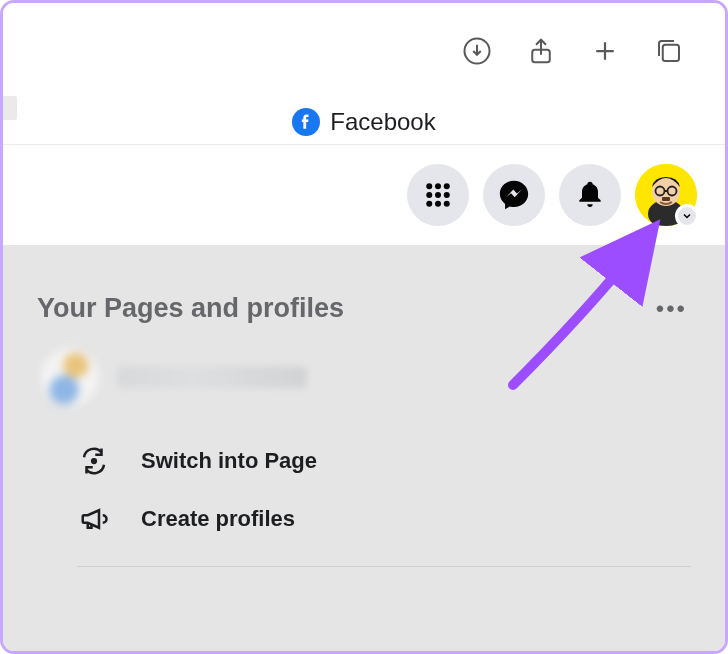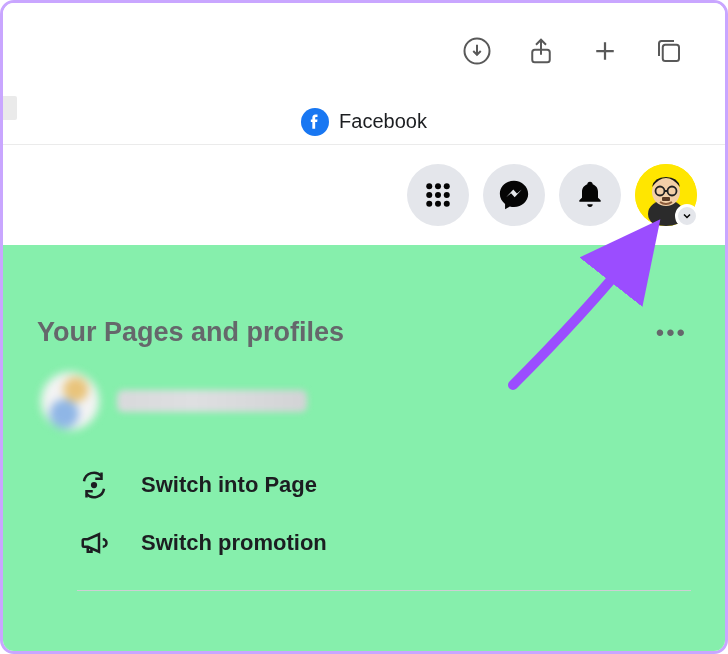--- a/index.html
+++ b/index.html
@@ -57,21 +57,21 @@
   .fb-logo {
     width: 28px;
     height: 28px;
     border-radius: 50%;
     background: #1877f2;
     display: flex;
     align-items: center;
     justify-content: center;
   }
   .tab-title {
-    font-size: 20px;
+    font-size: 24px;
     color: #1c1e21;
     font-weight: 400;
   }
 
   
   .fb-header {
     height: 100px;
     background: #fff;
     display: flex;
     align-items: center;
@@ -117,23 +117,23 @@
     border-radius: 50%;
     background: #e4e6eb;
     border: 3px solid #fff;
     display: flex;
     align-items: center;
     justify-content: center;
   }
 
   
   .content {
-    background: #86efac;
+    background: #e5e5e5;
     height: calc(100% - 96px - 46px - 100px);
-    padding: 72px 34px 0 34px;
+    padding: 48px 34px 0 34px;
     position: relative;
   }
   .section-header {
     display: flex;
     align-items: center;
     justify-content: space-between;
   }
   .section-title {
     font-size: 27px;
     font-weight: 600;
@@ -325,21 +325,21 @@
       <div class="action-label">Switch into Page</div>
     </div>
     <div class="action-item">
       <div class="action-icon">
         <svg width="30" height="30" viewBox="0 0 24 24" fill="none" stroke="currentColor" stroke-width="2">
           <path d="M3 10v4a1 1 0 0 0 1 1h3l9 4V5l-9 4H4a1 1 0 0 0-1 1z"></path>
           <path d="M19 9a3 3 0 0 1 0 6"></path>
           <path d="M7 15v4h3v-3"></path>
         </svg>
       </div>
-      <div class="action-label">Switch promotion</div>
+      <div class="action-label">Create profiles</div>
     </div>
   </div>
 
   <div class="divider"></div>
 
 </div>
 
 <svg class="arrow" style="left:490px; top:212px;" width="200" height="200">
   <defs>
     <marker id="ah" markerWidth="8" markerHeight="8" refX="6" refY="4" orient="auto">

